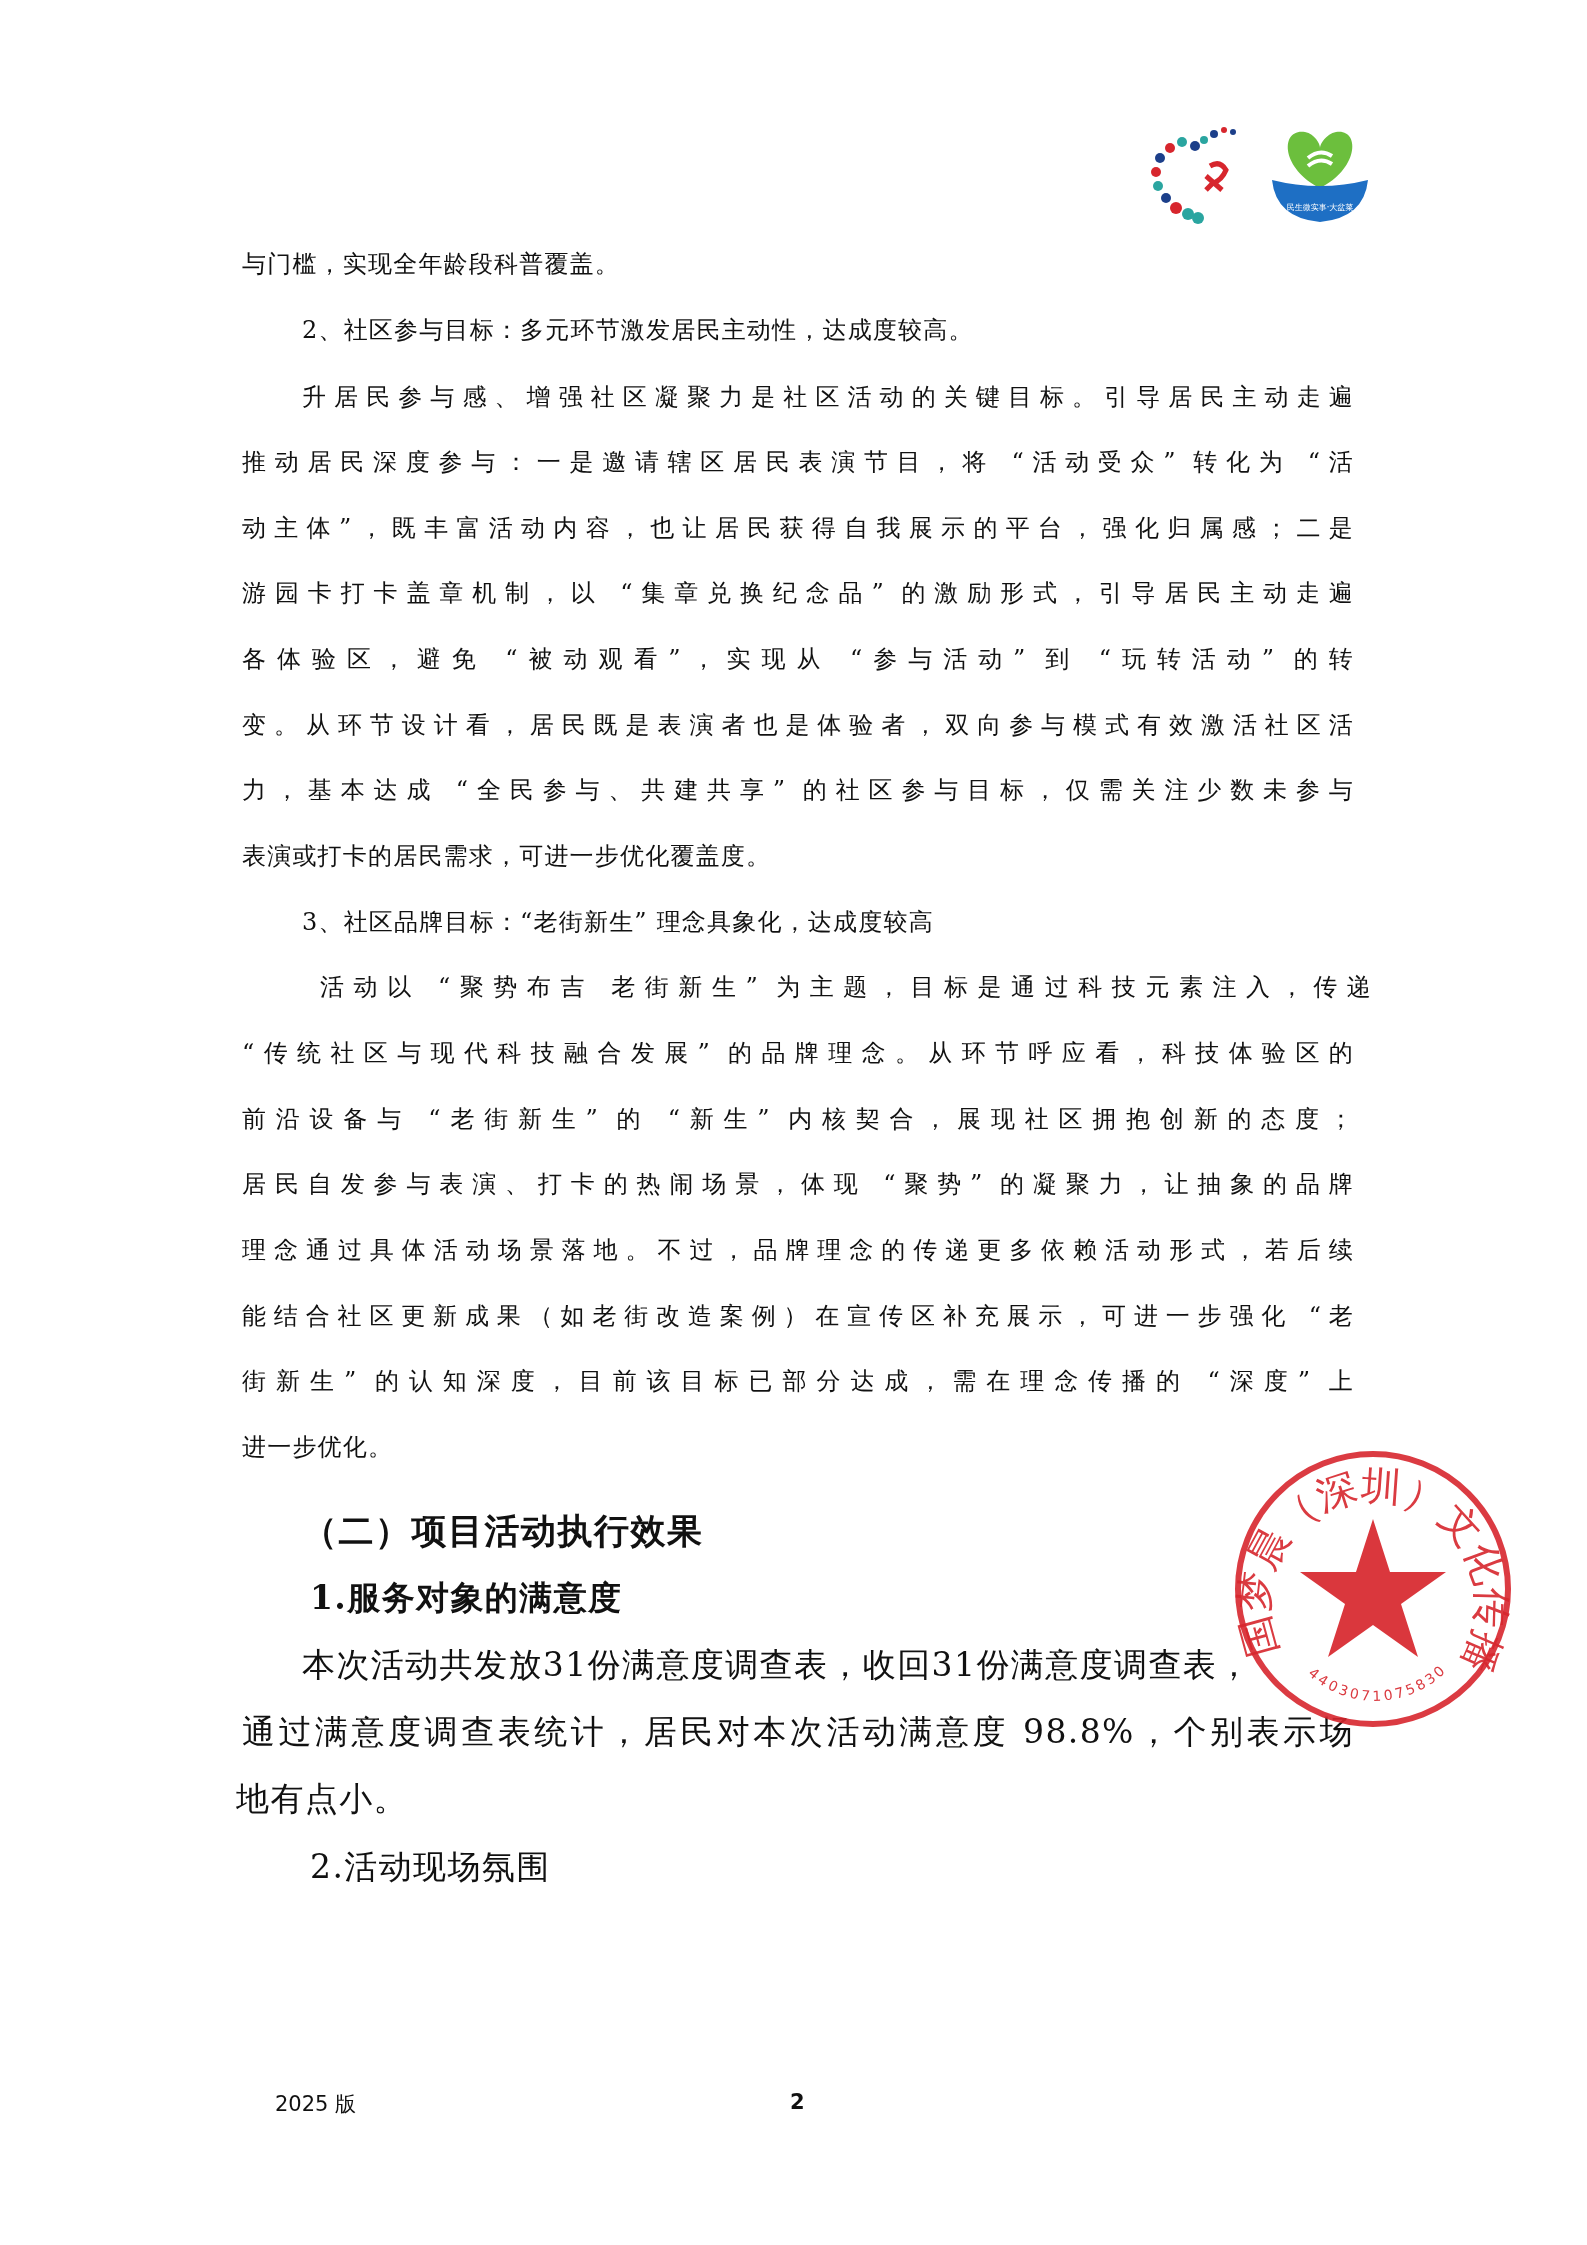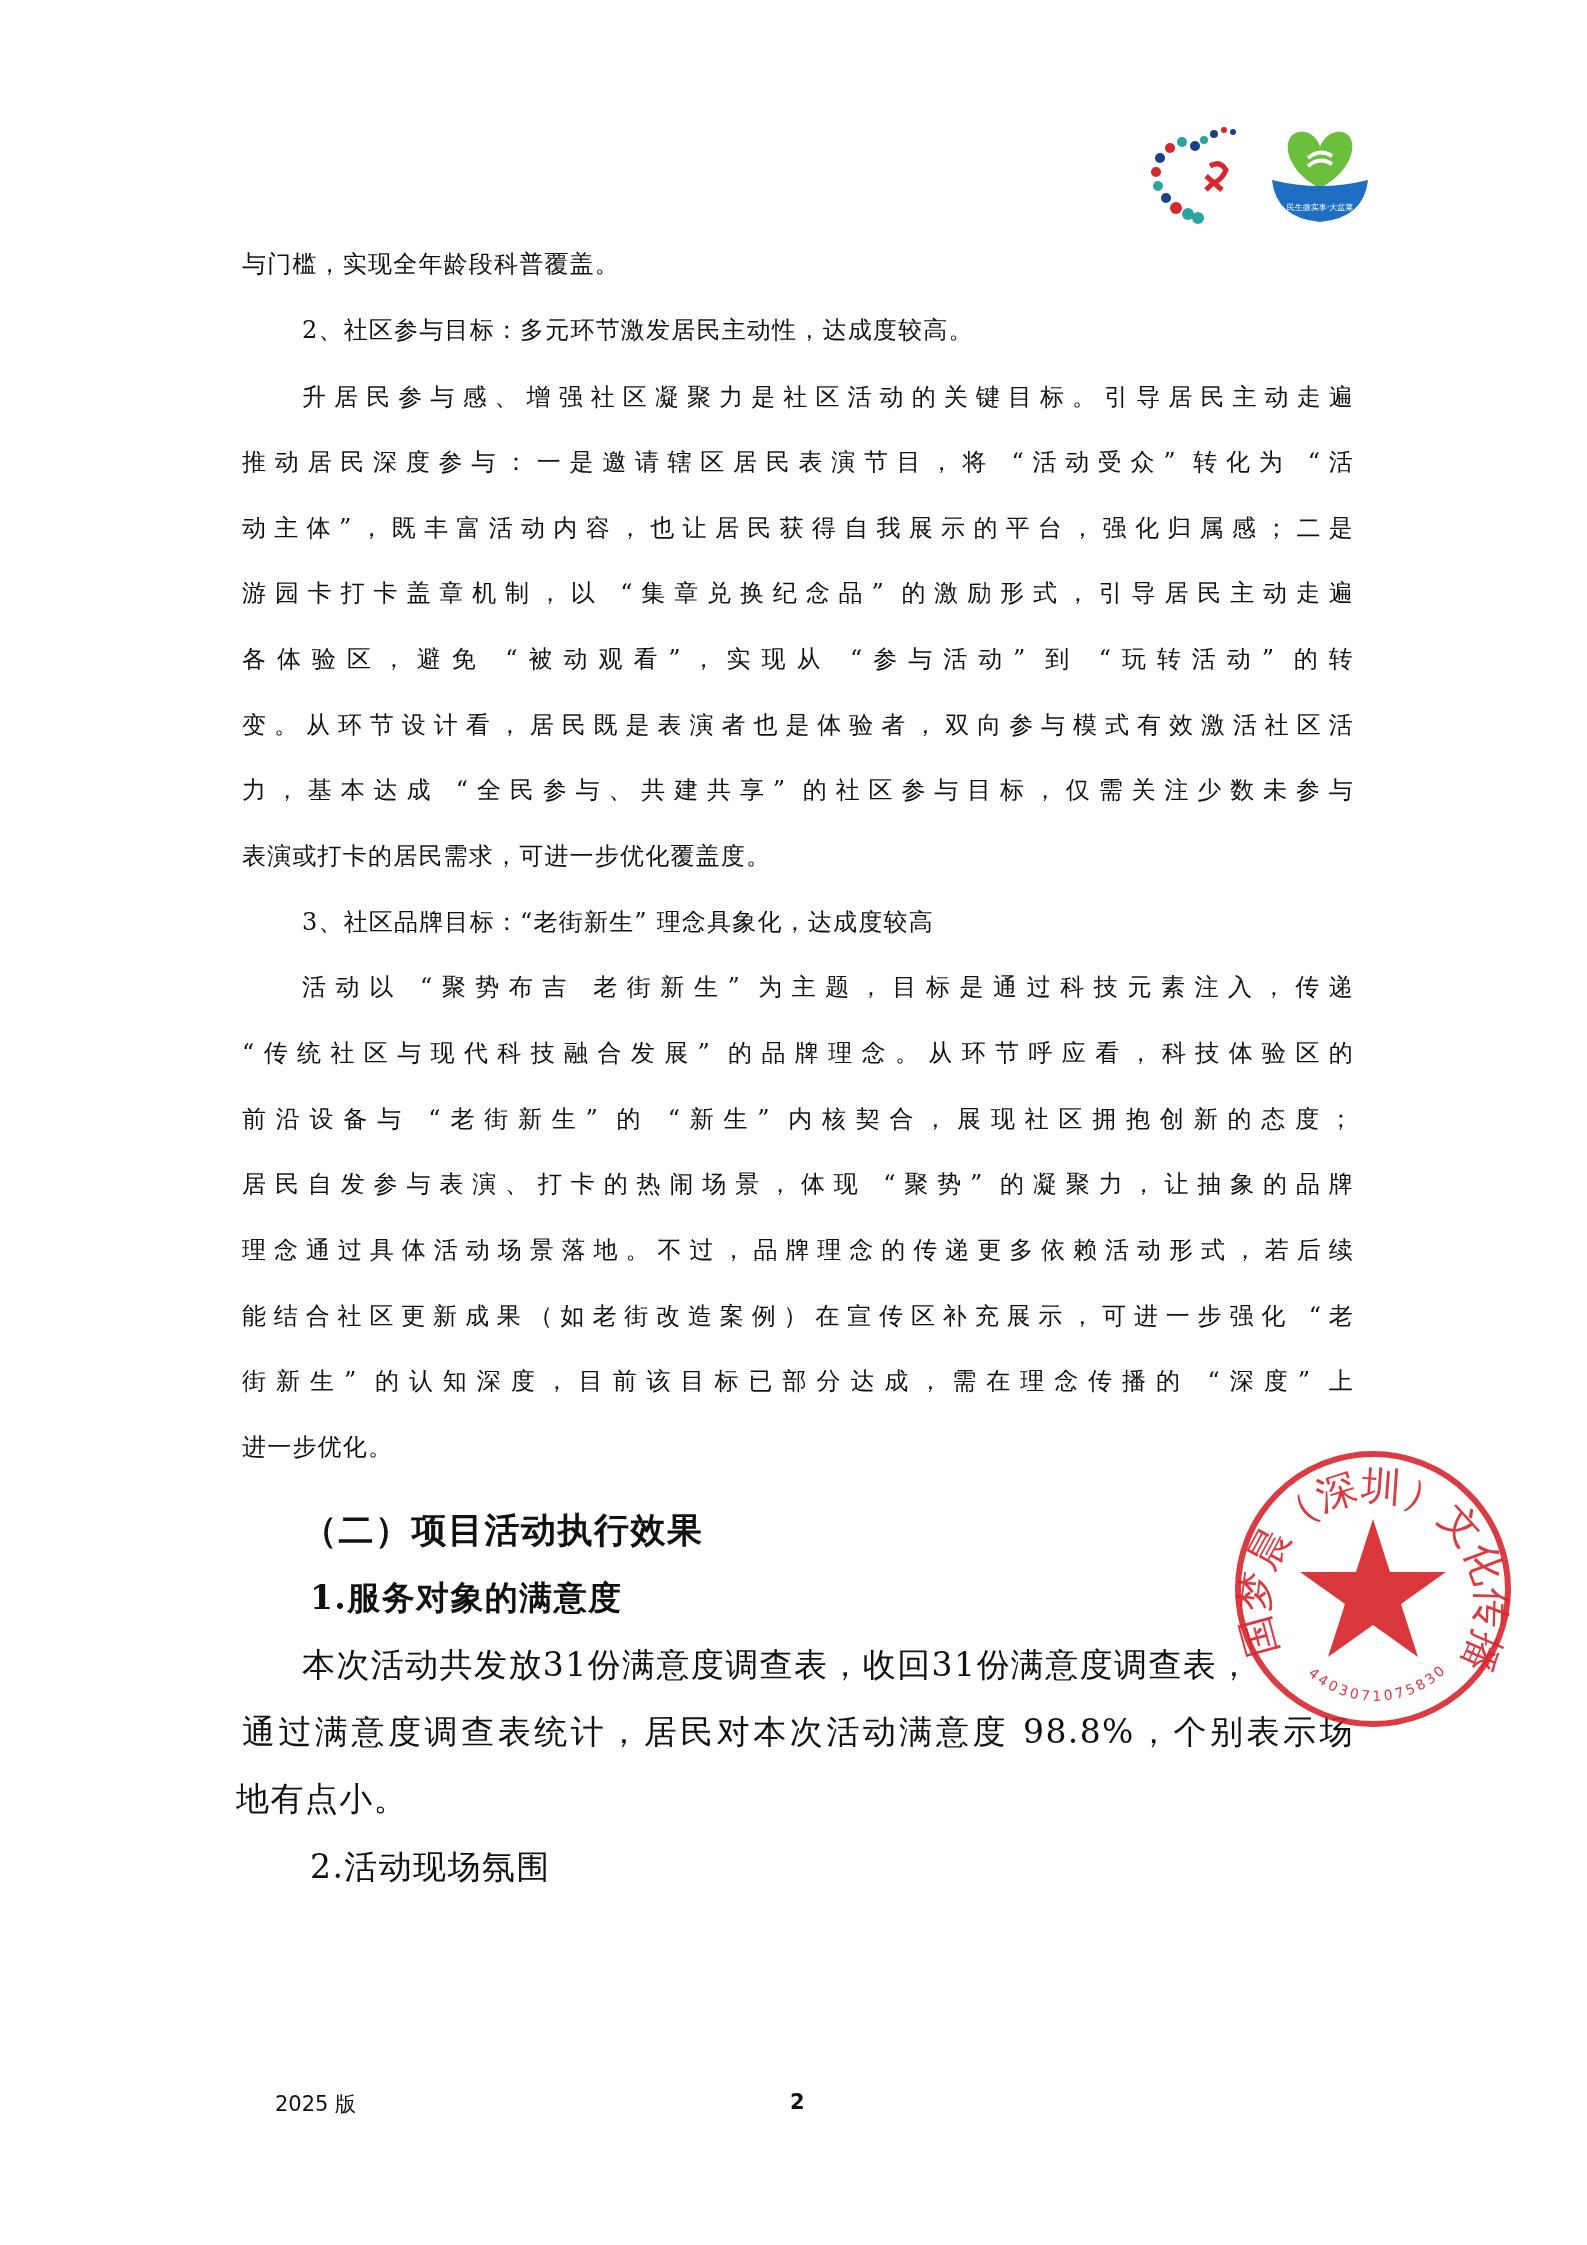--- a/index.html
+++ b/index.html
@@ -3,21 +3,21 @@
 <meta charset="utf-8">
 <style>
   html, body { margin: 0; padding: 0; background: #ffffff; }
   body { width: 1587px; height: 2245px; position: relative; overflow: hidden;
          font-family: "DejaVu Serif", "Liberation Serif", serif; color: #111; }
   .logos { position: absolute; top: 118px; left: 1140px; width: 240px; height: 110px; }
   .line { position: absolute; left: 242px; width: 1112px; white-space: nowrap;
           font-size: 24px; line-height: 40px; letter-spacing: 1.2px; }
   .justify { text-align: justify; text-align-last: justify; white-space: normal; }
   .big { font-size: 33px; line-height: 44px; letter-spacing: 1.4px; }
-  .heading { font-weight: bold; font-size: 35px; line-height: 46px; letter-spacing: 1.5px; font-family: Liberation Serif, serif; }
+  .heading { font-weight: bold; font-size: 35px; line-height: 46px; letter-spacing: 1.5px; }
   .footer { position: absolute; font-family: "DejaVu Sans", "Liberation Sans", sans-serif;
             font-size: 21px; color: #111; }
   .stamp { position: absolute; left: 1228px; top: 1444px; width: 290px; height: 290px; }
 </style>
 </head>
 <body>
 
 <div class="logos">
   <svg width="240" height="110" viewBox="0 0 240 110">
 
@@ -54,21 +54,21 @@
     <div class="line " style="top: 310px; left: 302px; width: 1052px;">2、社区参与目标：多元环节激发居民主动性，达成度较高。</div>
     <div class="line  justify" style="top: 377px; left: 302px; width: 1052px;">升居民参与感、增强社区凝聚力是社区活动的关键目标。引导居民主动走遍</div>
     <div class="line  justify" style="top: 442px; left: 242px; width: 1112px;">推动居民深度参与：一是邀请辖区居民表演节目，将 “活动受众” 转化为 “活</div>
     <div class="line  justify" style="top: 508px; left: 242px; width: 1112px;">动主体”，既丰富活动内容，也让居民获得自我展示的平台，强化归属感；二是</div>
     <div class="line  justify" style="top: 573px; left: 242px; width: 1112px;">游园卡打卡盖章机制，以 “集章兑换纪念品” 的激励形式，引导居民主动走遍</div>
     <div class="line  justify" style="top: 639px; left: 242px; width: 1112px;">各体验区，避免 “被动观看”，实现从 “参与活动” 到 “玩转活动” 的转</div>
     <div class="line  justify" style="top: 705px; left: 242px; width: 1112px;">变。从环节设计看，居民既是表演者也是体验者，双向参与模式有效激活社区活</div>
     <div class="line  justify" style="top: 770px; left: 242px; width: 1112px;">力，基本达成 “全民参与、共建共享” 的社区参与目标，仅需关注少数未参与</div>
     <div class="line " style="top: 836px; left: 242px; width: 1112px;">表演或打卡的居民需求，可进一步优化覆盖度。</div>
     <div class="line " style="top: 902px; left: 302px; width: 1052px;">3、社区品牌目标：“老街新生” 理念具象化，达成度较高</div>
-    <div class="line  justify" style="top: 967px; left: 302px; width: 1052px;">活动以 “聚势布吉 老街新生” 为主题，目标是通过科技元素注入，传递</div>
+    <div class="line  justify" style="top: 967px; left: 320px; width: 1052px;">活动以 “聚势布吉 老街新生” 为主题，目标是通过科技元素注入，传递</div>
     <div class="line  justify" style="top: 1033px; left: 242px; width: 1112px;">“传统社区与现代科技融合发展” 的品牌理念。从环节呼应看，科技体验区的</div>
     <div class="line  justify" style="top: 1099px; left: 242px; width: 1112px;">前沿设备与 “老街新生” 的 “新生” 内核契合，展现社区拥抱创新的态度；</div>
     <div class="line  justify" style="top: 1164px; left: 242px; width: 1112px;">居民自发参与表演、打卡的热闹场景，体现 “聚势” 的凝聚力，让抽象的品牌</div>
     <div class="line  justify" style="top: 1230px; left: 242px; width: 1112px;">理念通过具体活动场景落地。不过，品牌理念的传递更多依赖活动形式，若后续</div>
     <div class="line  justify" style="top: 1296px; left: 242px; width: 1112px;">能结合社区更新成果（如老街改造案例）在宣传区补充展示，可进一步强化 “老</div>
     <div class="line  justify" style="top: 1361px; left: 242px; width: 1112px;">街新生” 的认知深度，目前该目标已部分达成，需在理念传播的 “深度” 上</div>
     <div class="line " style="top: 1427px; left: 242px; width: 1112px;">进一步优化。</div>
   </div>
 
 <div class="line heading" style="top:1508px; left:302px;">（二）项目活动执行效果</div>

